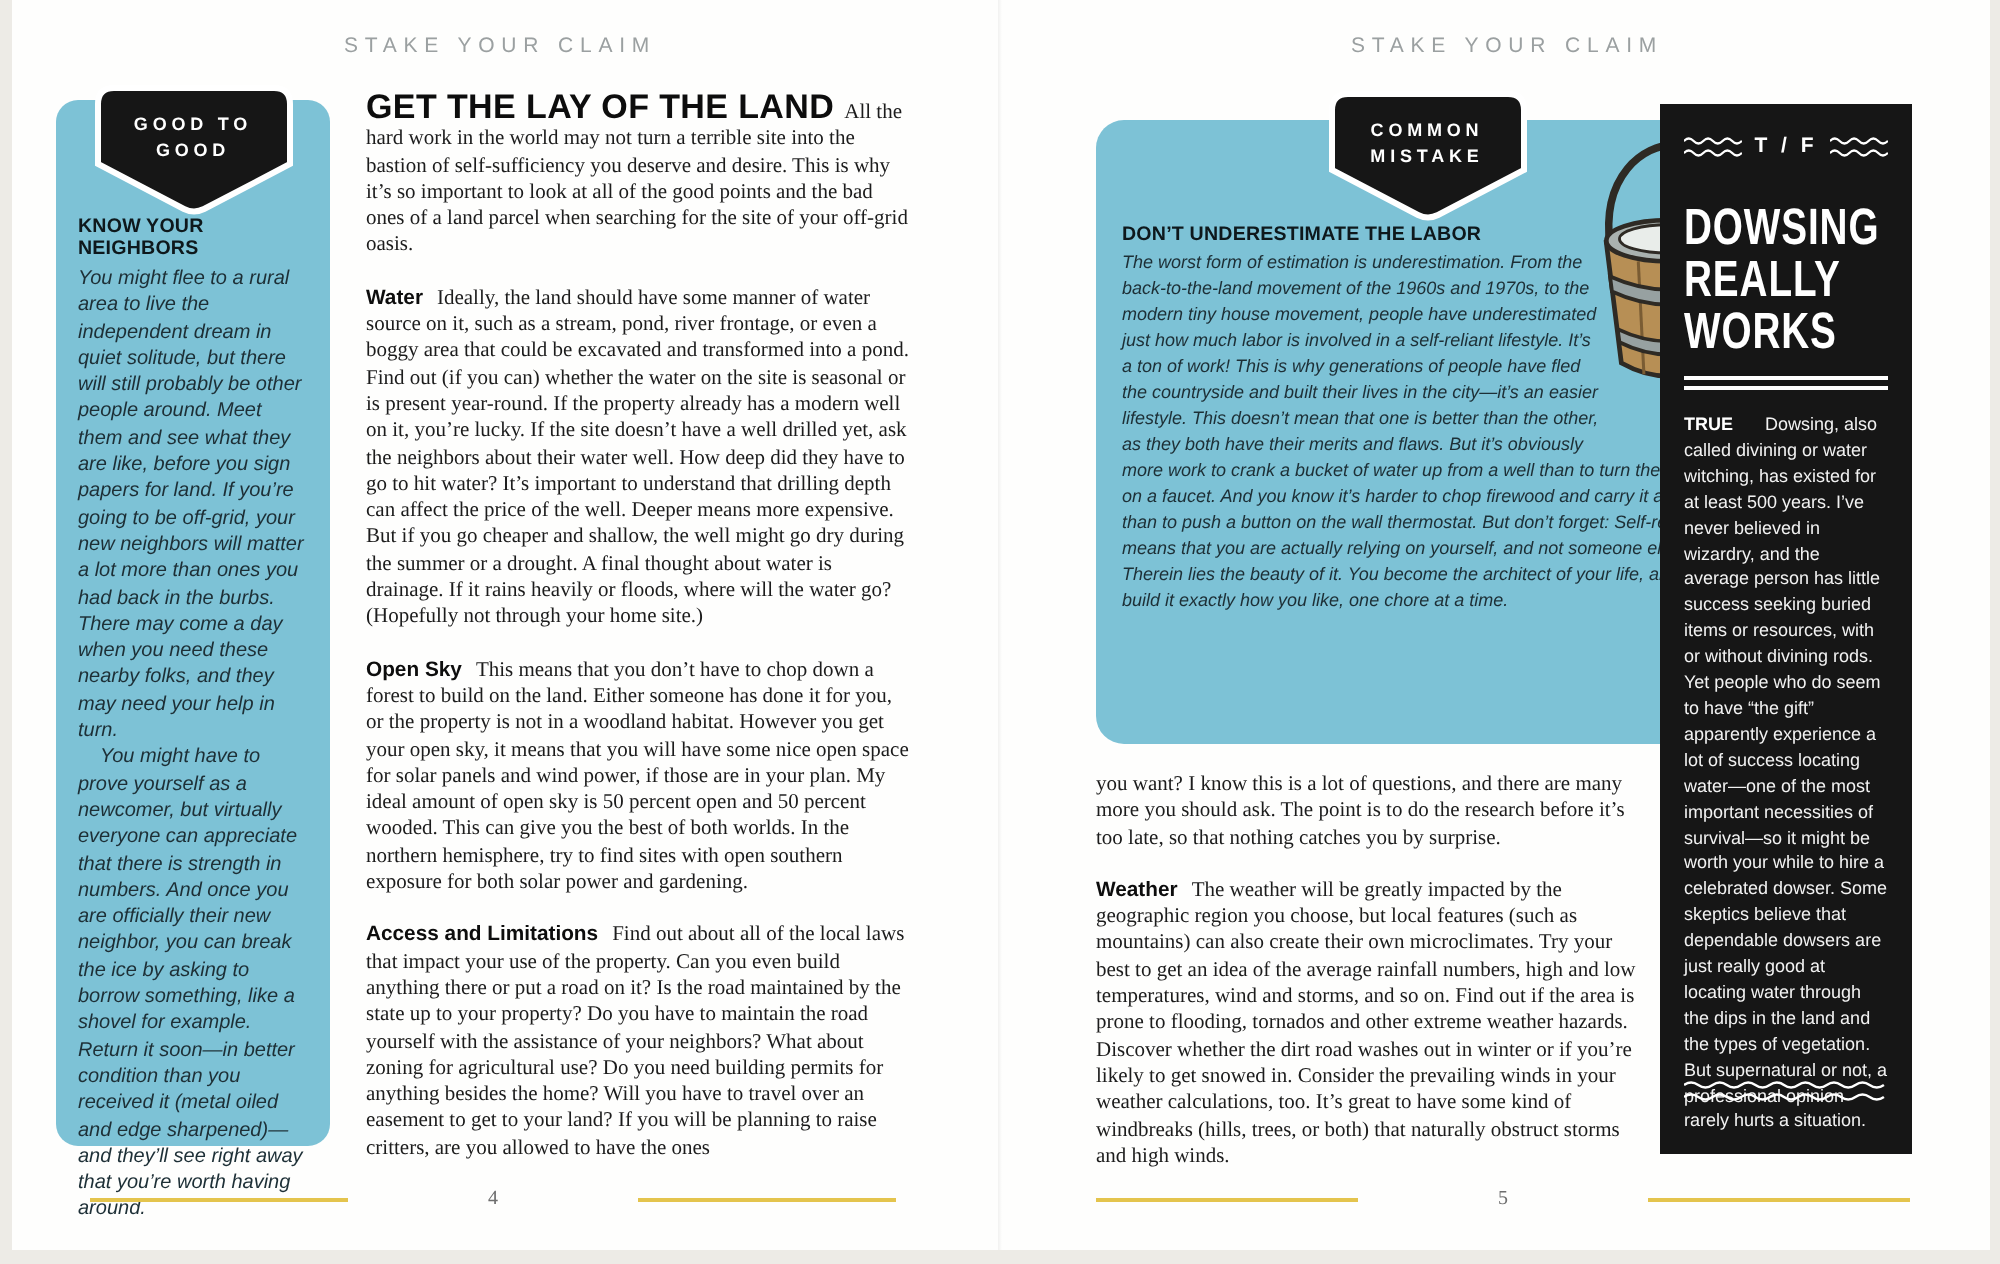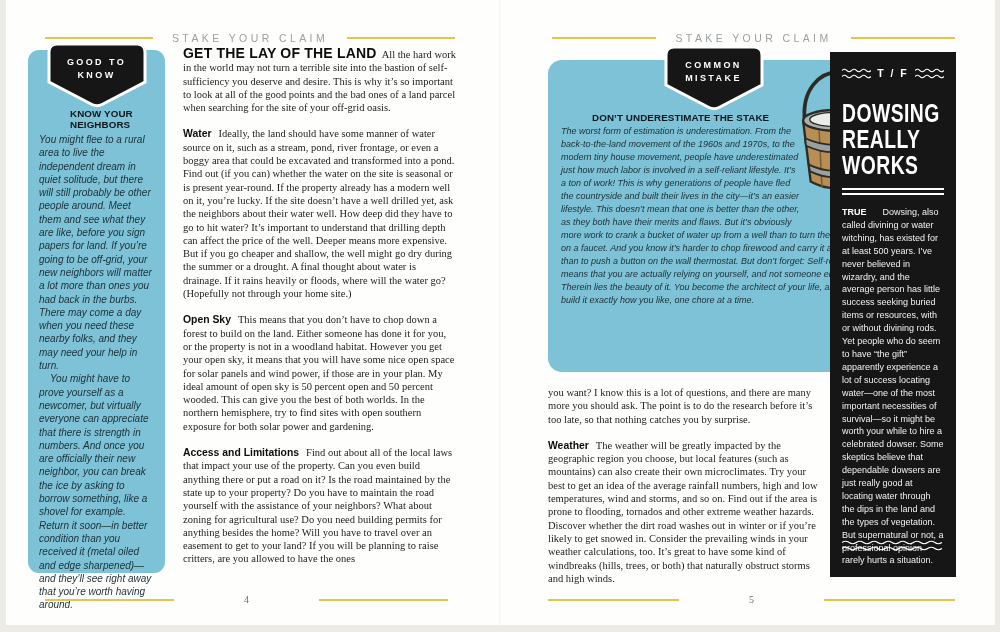--- a/index.html
+++ b/index.html
@@ -13,41 +13,41 @@
   .abs { position:absolute; }
 
   
   .edge { position:absolute; background:#edebe6; }
   .edge.left  { left:0; top:0; width:6px; height:632px; }
   .edge.right { right:0; top:0; width:5px; height:632px; }
   .edge.bottom{ left:0; bottom:0; width:1000px; height:7px; }
   .seam { position:absolute; left:499px; top:0; width:2px; height:632px;
           background:linear-gradient(to right, rgba(0,0,0,0.05), rgba(0,0,0,0)); }
 
-  .page-header { position:absolute; display:flex; align-items:center; top:32px; }
+  .page-header { position:absolute; display:flex; align-items:center; top:17px;flex-direction:column; }
   .page-header .hrule { flex:1; height:2px; background:#e4c44d; }
   .header-text { padding:0 19px; font-size:10.5px; letter-spacing:3.4px;
                  color:#9ba0a1; white-space:nowrap; }
 
   .page-footer { position:absolute; display:flex; align-items:center; top:594px; }
   .page-footer .hrule { flex:1; height:2px; background:#e4c44d; }
   .footer-num { padding:0 70px; font-family:"Liberation Serif", serif;
                 font-size:10px; color:#6e6e6e; }
 
   
   .blue-box { position:absolute; background:#7dc2d6; border-radius:11px; }
 
   .badge { position:absolute; left:50%; transform:translateX(-50%); }
   .badge svg { position:absolute; inset:0; width:100%; height:100%; }
   .badge-text { position:relative; padding-top:14px; text-align:center;
                 color:#ffffff; font-weight:bold; font-size:9px;
                 letter-spacing:2.4px; line-height:13px; }
   .badge-text span { display:block; }
 
-  .box-heading { font-weight:bold; color:#0e181c; margin-bottom:3px;margin-left:31px; }
+  .box-heading { font-weight:bold; color:#0e181c; margin-bottom:3px; }
   .box-body { color:#1d2f36;font-style:italic; }
   .box-body p.indent { text-indent:11px; }
 
   .kn-content { padding:58px 11px 0; }
   .kn-content .box-heading { font-size:9.8px; letter-spacing:0.1px; }
   .kn-content .box-body { font-size:10px; line-height:13.3px; }
 
   .cm-content { padding:52px 13px 0; }
   .cm-content .box-heading { font-size:9.8px; letter-spacing:0.1px; margin-bottom:2px; }
   .cm-content .box-body { font-size:9px; line-height:13px; }
@@ -56,21 +56,21 @@
                   margin:-46px -4px 4px 8px; position:relative; }
   .bucket-float svg { position:absolute; right:-14px; top:0;
                       width:94px; height:152px; }
 
   
   .serif-col { position:absolute; font-family:"Liberation Serif", serif;
                font-size:10.5px; line-height:13.3px; color:#1c1c1c;
                text-align:left; }
   .serif-col p + p { margin-top:13px; }
   .lead-label { font-family:"Liberation Sans", sans-serif; font-weight:bold;
-                font-size:14px; color:#0d0d0d; letter-spacing:0.2px; margin-right:5px; }
+                font-size:17px; color:#0d0d0d; letter-spacing:0.2px; margin-right:5px; }
   .runin { font-family:"Liberation Sans", sans-serif; font-weight:bold;
            font-size:10.4px; color:#0d0d0d; margin-right:7px; }
 
   
   .tf-box { position:absolute; background:#161616; color:#fff;
             padding:15px 12px; }
   .tf-head { display:flex; align-items:center; gap:6px; }
   .tf-head .wave { flex:1; height:11px; }
   .tf-label { font-size:10.5px; font-weight:bold; letter-spacing:2px; white-space:nowrap; }
   .tf-title { margin-top:22px; height:80px; }
@@ -95,21 +95,21 @@
     <span class="hrule"></span>
   </div>
 
   <aside class="blue-box" style="left:28px;top:50px;width:137px;height:523px;">
     <div class="badge" style="top:-8px;width:102px;height:68px;">
       <svg viewBox="0 0 102 68">
         <path d="M11 2 H91 Q99 2 99 10 V40 L56 62.5 Q51 65 46 62.5 L3 40 V10 Q3 2 11 2 Z" fill="#161616" stroke="#ffffff" stroke-width="3"></path>
       </svg>
       <div class="badge-text">
         <span>GOOD TO</span>
-        <span>KNOW</span>
+        <span>GOOD</span>
       </div>
     </div>
     <div class="kn-content">
       <h3 class="box-heading">KNOW YOUR NEIGHBORS</h3>
       <div class="box-body">
         <p>You might flee to a rural area to live the independent dream in quiet solitude, but there will still probably be other people around. Meet them and see what they are like, before you sign papers for land. If you’re going to be off-grid, your new neighbors will matter a lot more than ones you had back in the burbs. There may come a day when you need these nearby folks, and they may need your help in turn.</p>
         <p class="indent">You might have to prove yourself as a newcomer, but virtually everyone can appreciate that there is strength in numbers. And once you are officially their new neighbor, you can break the ice by asking to borrow something, like a shovel for example. Return it soon—in better condition than you received it (metal oiled and edge sharpened)—and they’ll see right away that you’re worth having around.</p>
       </div>
     </div>
   </aside>
@@ -157,21 +157,21 @@
           <path d="M16 76 Q 47 90 78 76 L 77 84 Q 47 98 17 84 Z" fill="#97a1a1" stroke="#2e2a24" stroke-width="2"></path>
           <path d="M20 104 Q 47 117 74 104 L 73 111 Q 47 124 21 111 Z" fill="#97a1a1" stroke="#2e2a24" stroke-width="2"></path>
           <ellipse cx="47" cy="57" rx="33" ry="11" fill="#aab2af" stroke="#2e2a24" stroke-width="2.5"></ellipse>
           <ellipse cx="47" cy="56" rx="26" ry="7.5" fill="#e9edea" stroke="#2e2a24" stroke-width="1.5"></ellipse>
           <path d="M80 14 q 11 9 5 19 q -7 11 1 20 q 9 10 3 21 q -5 10 3 17" fill="none" stroke="#2e2a24" stroke-width="7" stroke-linecap="round"></path>
           <path d="M80 14 q 11 9 5 19 q -7 11 1 20 q 9 10 3 21 q -5 10 3 17" fill="none" stroke="#d9c69b" stroke-width="3.5" stroke-dasharray="3 2.5"></path>
           <ellipse cx="74" cy="140" rx="17" ry="9.5" fill="#d9c69b" stroke="#2e2a24" stroke-width="2.5"></ellipse>
           <ellipse cx="74" cy="139" rx="9" ry="4" fill="none" stroke="#2e2a24" stroke-width="2"></ellipse>
         </svg>
       </div>
-      <h3 class="box-heading">DON’T UNDERESTIMATE THE STAKE</h3>
+      <h3 class="box-heading">DON’T UNDERESTIMATE THE LABOR</h3>
       <div class="box-body">
         <p>The worst form of estimation is underestimation. From the back-to-the-land movement of the 1960s and 1970s, to the modern tiny house movement, people have underestimated just how much labor is involved in a self-reliant lifestyle. It’s a ton of work! This is why generations of people have fled the countryside and built their lives in the city—it’s an easier lifestyle. This doesn’t mean that one is better than the other, as they both have their merits and flaws. But it’s obviously more work to crank a bucket of water up from a well than to turn the handle on a faucet. And you know it’s harder to chop firewood and carry it around, than to push a button on the wall thermostat. But don’t forget: Self-reliance means that you are actually relying on yourself, and not someone else. Therein lies the beauty of it. You become the architect of your life, and you build it exactly how you like, one chore at a time.</p>
       </div>
     </div>
   </aside>
 
   <main class="serif-col" style="left:48px;top:386px;width:274px;">
     <p><span>you want? I know this is a lot of questions, and there are many more you should ask. The point is to do the research before it’s too late, so that nothing catches you by surprise.</span></p>
     <p><b class="runin">Weather</b><span>The weather will be greatly impacted by the geographic region you choose, but local features (such as mountains) can also create their own microclimates. Try your best to get an idea of the average rainfall numbers, high and low temperatures, wind and storms, and so on. Find out if the area is prone to flooding, tornados and other extreme weather hazards. Discover whether the dirt road washes out in winter or if you’re likely to get snowed in. Consider the prevailing winds in your weather calculations, too. It’s great to have some kind of windbreaks (hills, trees, or both) that naturally obstruct storms and high winds.</span></p>
   </main>

